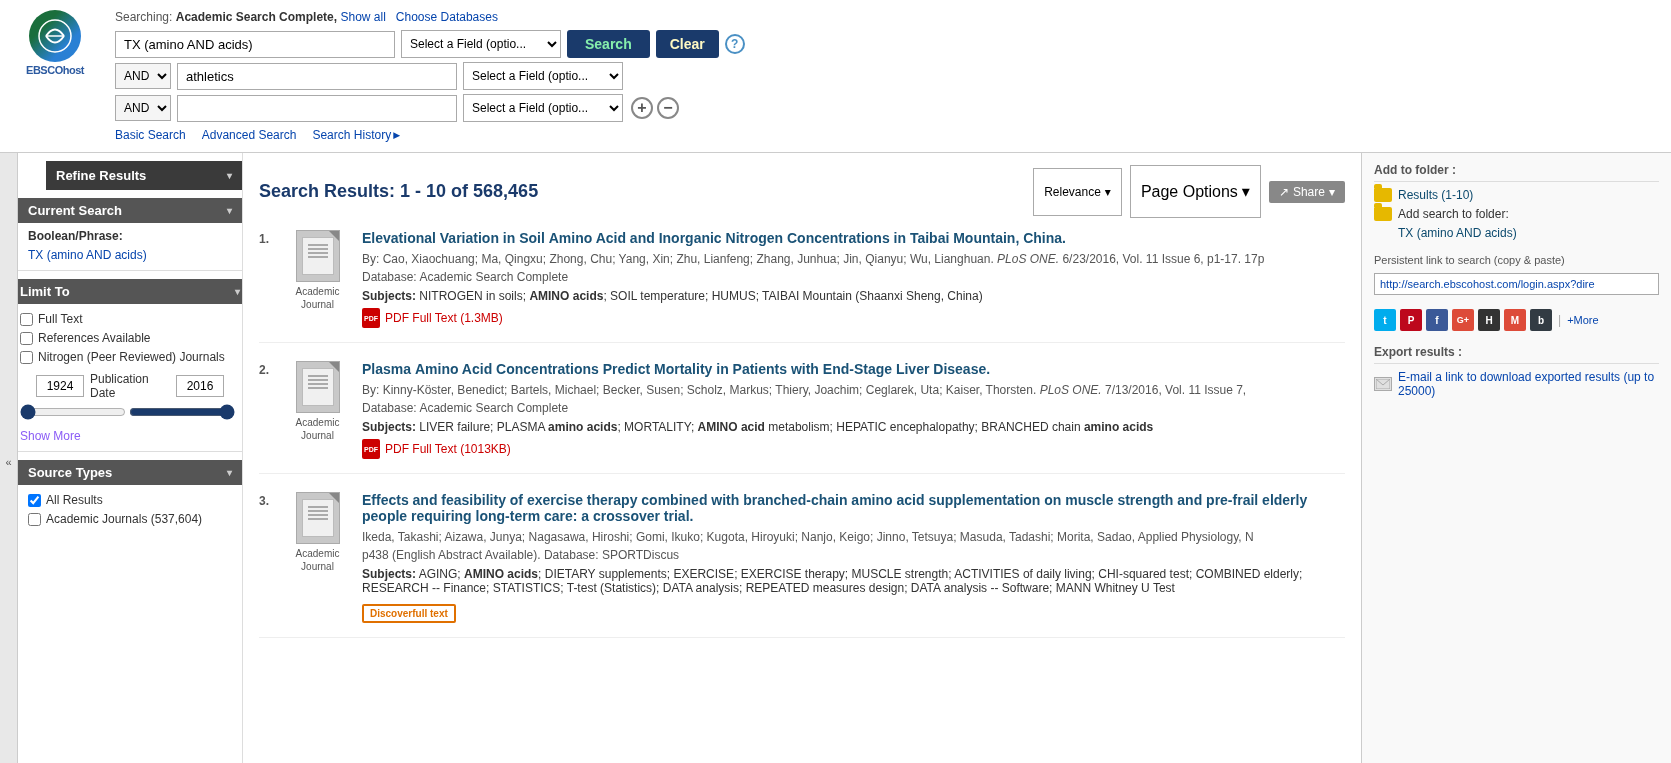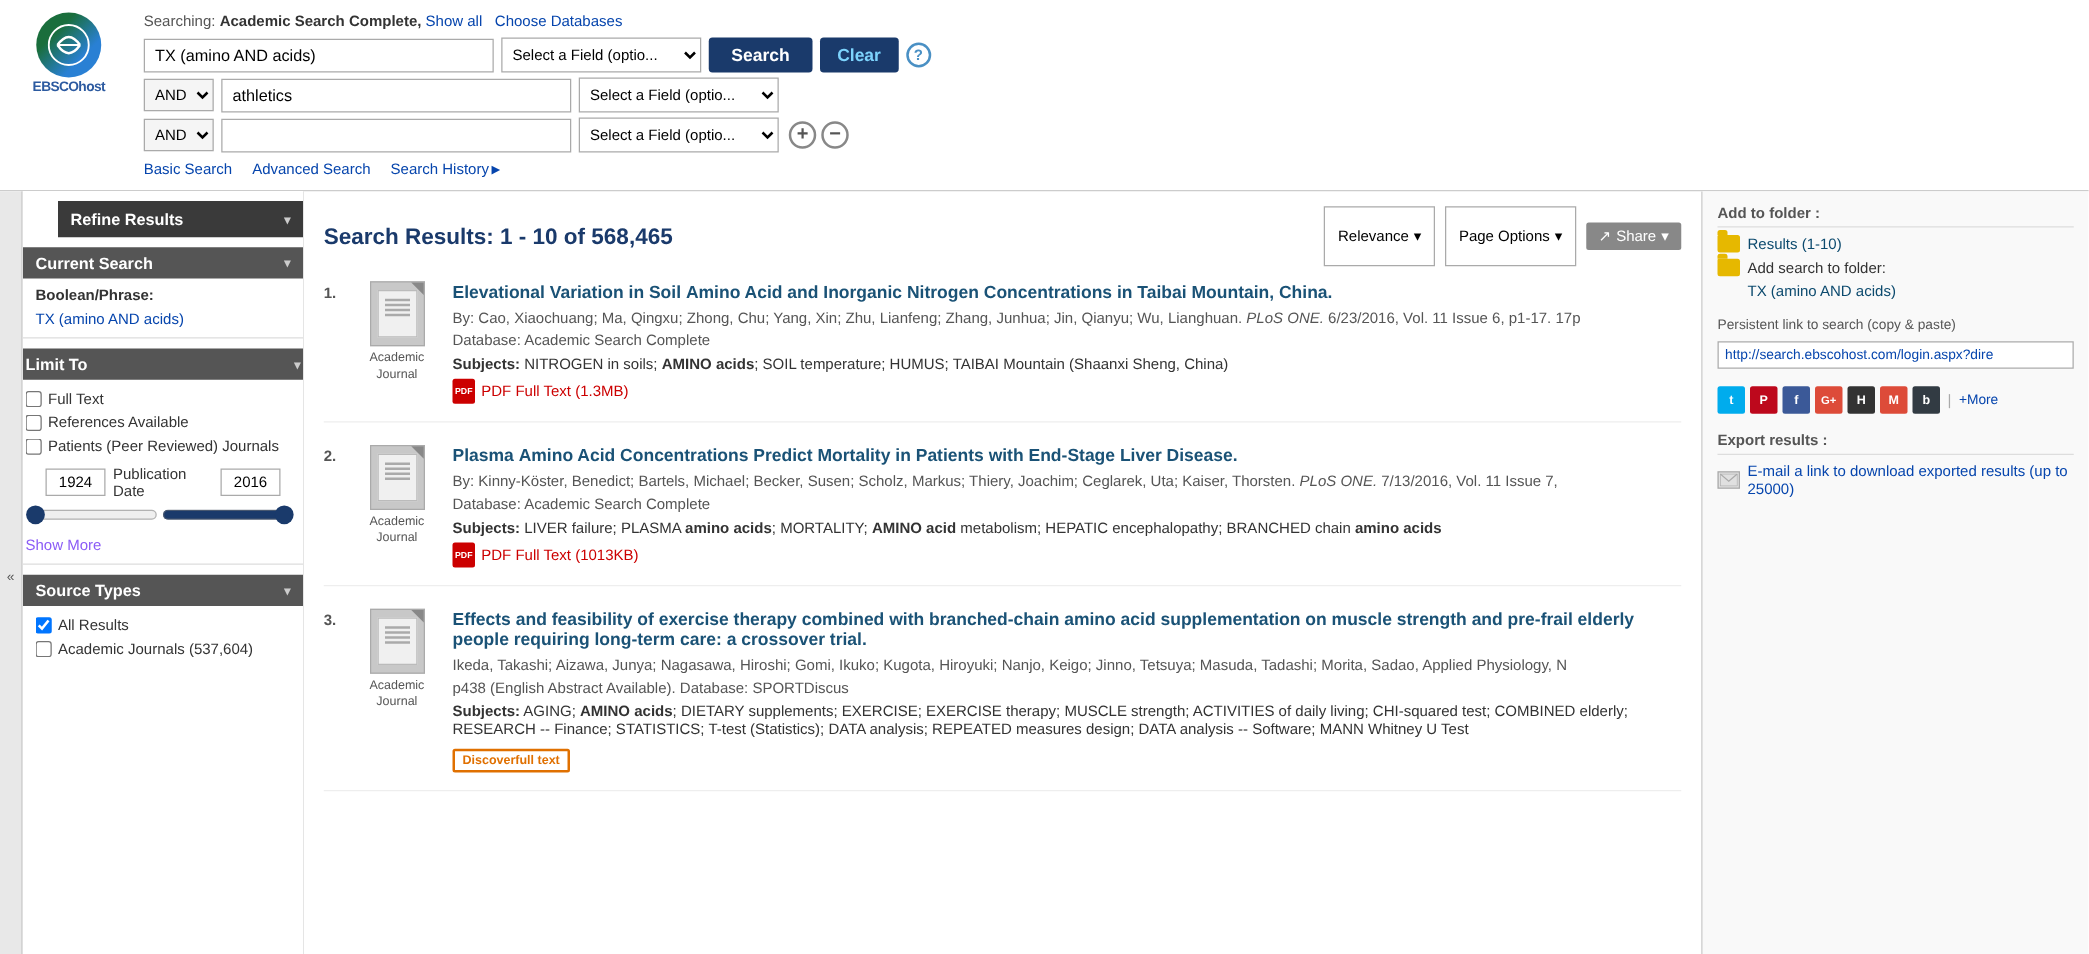--- a/index.html
+++ b/index.html
@@ -11,22 +11,22 @@
     #logo-circle { width: 52px; height: 52px; border-radius: 50%; background: linear-gradient(135deg, #1a6e3c 30%, #2980d4 70%); display: flex; align-items: center; justify-content: center; }
     #logo-text { font-size: 11px; font-weight: bold; color: #2c5aa0; margin-top: 2px; letter-spacing: -0.5px; }
     #search-area { flex: 1; }
     #searching-line { font-size: 12px; color: #555; margin-bottom: 6px; }
     #searching-line strong { color: #333; }
     #searching-line a { color: #0645ad; text-decoration: none; }
     .search-row { display: flex; align-items: center; gap: 6px; margin-bottom: 4px; }
     .bool-select { border: 1px solid #aaa; padding: 4px 4px; font-size: 12px; background: #f5f5f5; cursor: pointer; }
     .search-input { border: 1px solid #aaa; padding: 5px 8px; font-size: 13px; width: 280px; }
     .field-select { border: 1px solid #aaa; padding: 5px 4px; font-size: 12px; background: #fff; min-width: 160px; cursor: pointer; }
-    .btn-search { background: #1a3a6b; color: #ffffff; border: none; padding: 6px 18px; font-size: 14px; font-weight: bold; cursor: pointer; border-radius: 3px; }
-    .btn-clear { background: #1a3a6b; color: #7dd3fc; border: none; padding: 6px 14px; font-size: 14px; font-weight: bold; cursor: pointer; border-radius: 3px; }
+    .btn-search { background: #1a3a6b; color: #86efac; border: none; padding: 6px 18px; font-size: 14px; font-weight: bold; cursor: pointer; border-radius: 3px; }
+    .btn-clear { background: #1a3a6b; color: #fef9c3; border: none; padding: 6px 14px; font-size: 14px; font-weight: bold; cursor: pointer; border-radius: 3px; }
     .help-icon { width: 20px; height: 20px; border-radius: 50%; border: 2px solid #4a90c4; color: #4a90c4; display: flex; align-items: center; justify-content: center; font-size: 12px; font-weight: bold; cursor: pointer; }
     .add-remove-row { display: flex; gap: 4px; align-items: center; margin-left: 2px; }
     .plus-btn, .minus-btn { width: 22px; height: 22px; border-radius: 50%; border: 2px solid #888; background: #fff; color: #555; font-size: 16px; font-weight: bold; display: flex; align-items: center; justify-content: center; cursor: pointer; line-height: 1; }
     .search-links { margin-top: 6px; display: flex; gap: 16px; }
     .search-links a { color: #0645ad; font-size: 12px; text-decoration: none; }
     .search-history-link { display: flex; align-items: center; gap: 2px; }
     .tri { font-size: 9px; color: #0645ad; }
 
     
     #main { display: flex; height: calc(100vh - 145px); overflow: hidden; }
@@ -49,21 +49,21 @@
     .show-more-link { color: #8b5cf6; font-size: 12px; text-decoration: none; display: block; margin-top: 6px; }
     .source-types-section { padding: 8px 10px; }
     .section-divider { border-top: 1px solid #ddd; margin: 0; }
 
     
     #results-area { flex: 1; overflow-y: auto; padding: 12px 16px; }
     #results-header { display: flex; justify-content: space-between; align-items: center; margin-bottom: 12px; }
     #results-title { font-size: 18px; font-weight: bold; color: #1a3a6b; }
     #results-controls { display: flex; align-items: center; gap: 8px; }
     .relevance-btn { background: #fff; border: 1px solid #aaa; padding: 16px 10px; font-size: 12px; cursor: pointer; display: flex; align-items: center; gap: 4px; }
-    .page-options-btn { background: #fff; border: 1px solid #aaa; padding: 16px 10px; font-size: 12px; cursor: pointer; display: flex; gap: 4px; }
+    .page-options-btn { background: #fff; border: 1px solid #aaa; padding: 16px 10px; font-size: 16px; cursor: pointer; display: flex; align-items: center; gap: 4px; }
     .share-btn { background: #888; color: #fff; border: none; padding: 4px 10px; font-size: 12px; cursor: pointer; display: flex; align-items: center; gap: 4px; border-radius: 2px; }
 
     
     .result-item { display: flex; gap: 12px; margin-bottom: 18px; border-bottom: 1px solid #eee; padding-bottom: 14px; }
     .result-number { font-weight: bold; color: #555; font-size: 12px; min-width: 14px; margin-top: 2px; }
     .result-thumb { display: flex; flex-direction: column; align-items: center; min-width: 65px; }
     .doc-icon { width: 44px; height: 52px; background: #c8c8c8; border: 1px solid #aaa; position: relative; display: flex; align-items: center; justify-content: center; margin-bottom: 3px; }
     .doc-icon::before { content: ''; position: absolute; top: 0; right: 0; width: 0; height: 0; border-style: solid; border-width: 0 10px 10px 0; border-color: transparent #888 transparent transparent; }
     .doc-icon-inner { width: 32px; height: 38px; background: #f0f0f0; border: 1px solid #bbb; position: relative; }
     .doc-icon-inner::after { content: ''; position: absolute; top: 6px; left: 5px; right: 5px; height: 2px; background: #aaa; box-shadow: 0 4px 0 #aaa, 0 8px 0 #aaa, 0 12px 0 #aaa; }
@@ -198,21 +198,21 @@
       <div class="checkbox-row">
         <input type="checkbox" style="">
         <label>Full Text</label>
       </div>
       <div class="checkbox-row">
         <input type="checkbox" style="">
         <label>References Available</label>
       </div>
       <div class="checkbox-row">
         <input type="checkbox" style="">
-        <label>Patients (Peer Reviewed) Journals</label>
+        <label>Nitrogen (Peer Reviewed) Journals</label>
       </div>
 
       <div class="pub-date-row">
         <input type="text" class="pub-date-input" value="1924" style="">
         <span>Publication Date</span>
         <input type="text" class="pub-date-input" value="2016" style="">
       </div>
       <div class="date-slider-container">
         <input type="range" class="date-slider" min="1924" max="2016" value="1924" style="width: 48%; display: inline-block;">
         <input type="range" class="date-slider" min="1924" max="2016" value="2016" style="width: 48%; display: inline-block;">

